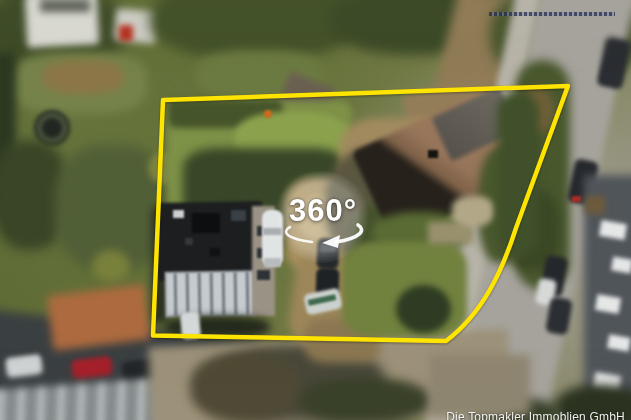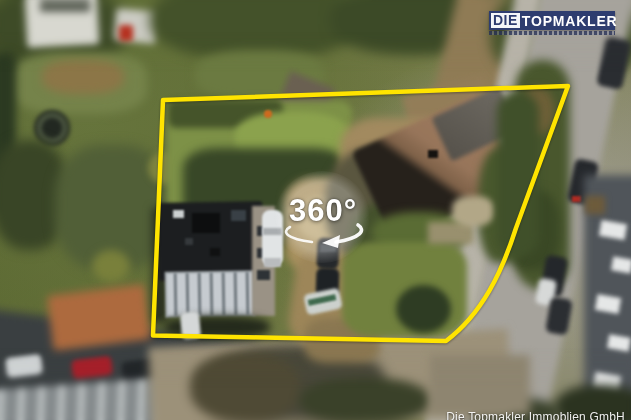--- a/index.html
+++ b/index.html
@@ -162,22 +162,18 @@
     <div class="badge-glow"></div>
     <div class="badge-label" style="color: rgb(255, 255, 255);">360°</div>
     <svg class="badge-arrow" width="90" height="30" viewBox="0 0 90 30">
       <path d="M 80 4 C 88 9, 83 17, 58 21" fill="none" stroke="#fff" stroke-width="3.6" stroke-linecap="round" opacity="0.95"></path>
       <path d="M 12 6 C 3 11, 9 18, 34 21" fill="none" stroke="#fff" stroke-width="2.6" stroke-linecap="round" opacity="0.9"></path>
       <polygon points="44,22 62,14 60,27" fill="#fff" opacity="0.95"></polygon>
     </svg>
   </div>
 
   <div class="logo">
-    <div class="logo-bar" style="background-color: rgb(46, 61, 111);">
-      <span class="logo-die" style="color: rgb(46, 61, 111);">DIE</span>
-      <span class="logo-name">TOPMAKLER</span>
-    </div>
     <div class="logo-tagline"></div>
   </div>
 
   <div class="copyright">Die Topmakler Immoblien GmbH</div>
 
 </div>
 
 </body></html>

